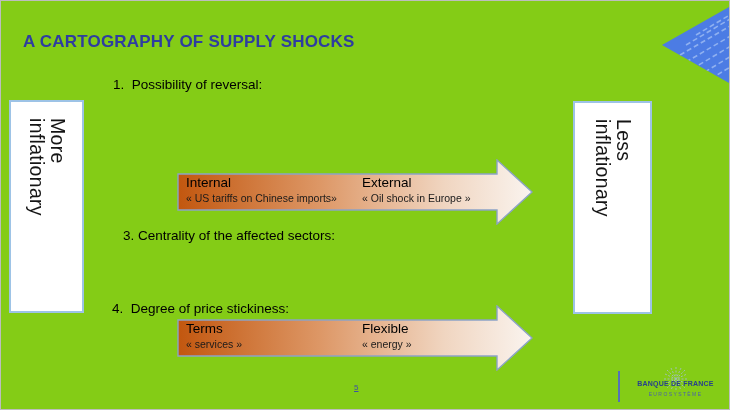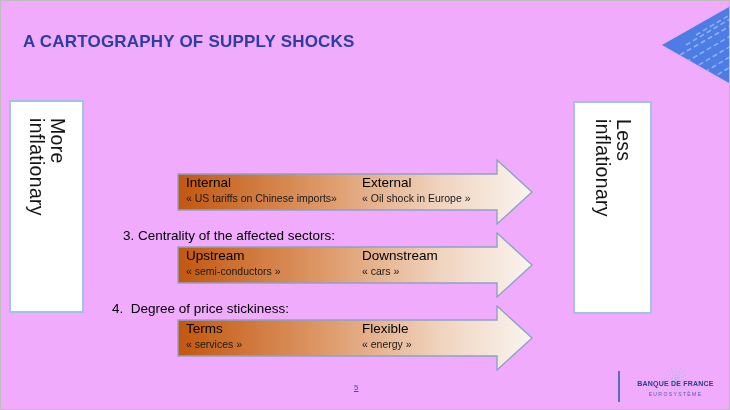--- a/index.html
+++ b/index.html
@@ -1,17 +1,17 @@
 <!DOCTYPE html>
 <html style="--title-blue: #2E3DA0; --grad-start: #C2570F; --grad-mid: #DD9766; --grad-light: #F0D5C0; --grad-end: #FAF4EF; --arrow-stroke: #8CA3C6; --panel-border: #9DC3E6; --corner-blue: #4C7CE4; --corner-stripe: #8FB0F0; --bdf-blue: #27408B; --page-blue: #3F51A5;"><head>
 <meta charset="utf-8">
 <style>
   html,body{margin:0;padding:0;background:#e9e9e9;}
   .slide{
-    position:relative; width:730px; height:410px; background:#f0abfc;
+    position:relative; width:730px; height:410px; background:#84cc16;
     font-family:"Liberation Sans", sans-serif; overflow:hidden;
     border:1px solid #bdbdbd; box-sizing:border-box; margin:0 auto;
   }
   .title{
     position:absolute; left:22px; top:31px;
     font-size:17px; font-weight:bold; letter-spacing:.2px;
     color:var(--title-blue,#2E3DA0); white-space:nowrap;
   }
   
   .corner-logo{position:absolute; right:0; top:6px; width:67px; height:76px;}
@@ -107,41 +107,33 @@
 
   <div class="side-panel panel-left">
     <div class="v-text">More
 inflationary</div>
   </div>
   <div class="side-panel panel-right">
     <div class="v-text">Less
 inflationary</div>
   </div>
 
+  <div class="item-label" style="left:112px; top:76px">1.  Possibility of reversal:</div>
 
   <div class="arrow" style="top:158px">
     <svg width="356" height="66" viewBox="0 0 356 66">
       <polygon class="arrow-shape" points="1,15 320,15 320,1 355,33 320,65 320,51 1,51"></polygon>
     </svg>
     <div class="term col-left">Internal</div>
     <div class="term col-right">External</div>
     <div class="subtitle col-left">« US tariffs on Chinese imports»</div>
     <div class="subtitle col-right">« Oil shock in Europe »</div>
   </div>
 
   <div class="item-label" style="left:122px; top:227px">3. Centrality of the affected sectors:</div>
-  <div class="arrow" style="top:231px">
-    <svg width="356" height="66" viewBox="0 0 356 66">
-      <polygon class="arrow-shape" points="1,15 320,15 320,1 355,33 320,65 320,51 1,51"></polygon>
-    </svg>
-    <div class="term col-left">Upstream</div>
-    <div class="term col-right">Downstream</div>
-    <div class="subtitle col-left">« semi-conductors »</div>
-    <div class="subtitle col-right">« cars »</div>
-  </div>
 
   <div class="item-label" style="left:111px; top:300px">4.  Degree of price stickiness:</div>
   <div class="arrow" style="top:304px">
     <svg width="356" height="66" viewBox="0 0 356 66">
       <polygon class="arrow-shape" points="1,15 320,15 320,1 355,33 320,65 320,51 1,51"></polygon>
     </svg>
     <div class="term col-left">Terms</div>
     <div class="term col-right">Flexible</div>
     <div class="subtitle col-left">« services »</div>
     <div class="subtitle col-right">« energy »</div>

